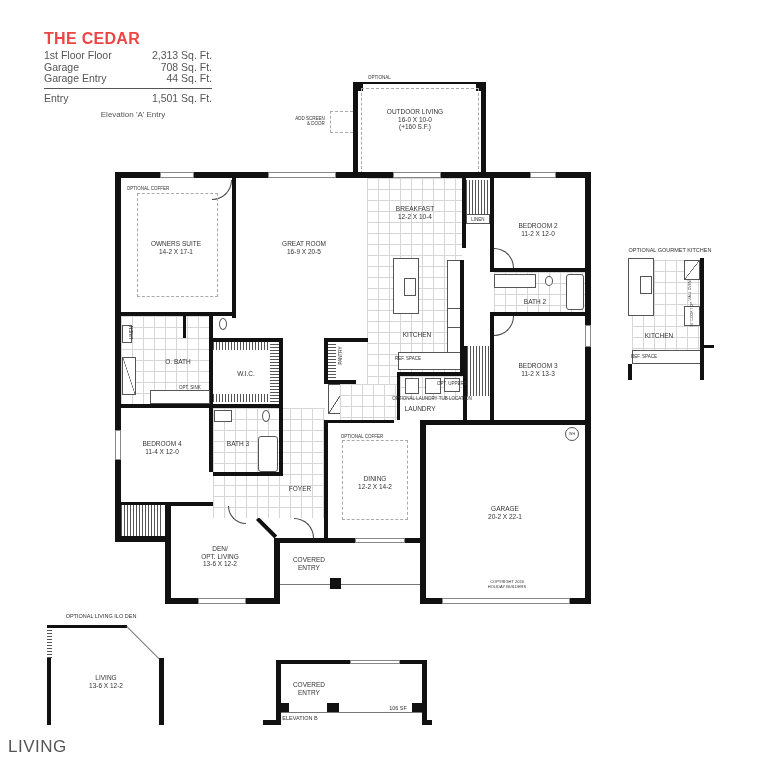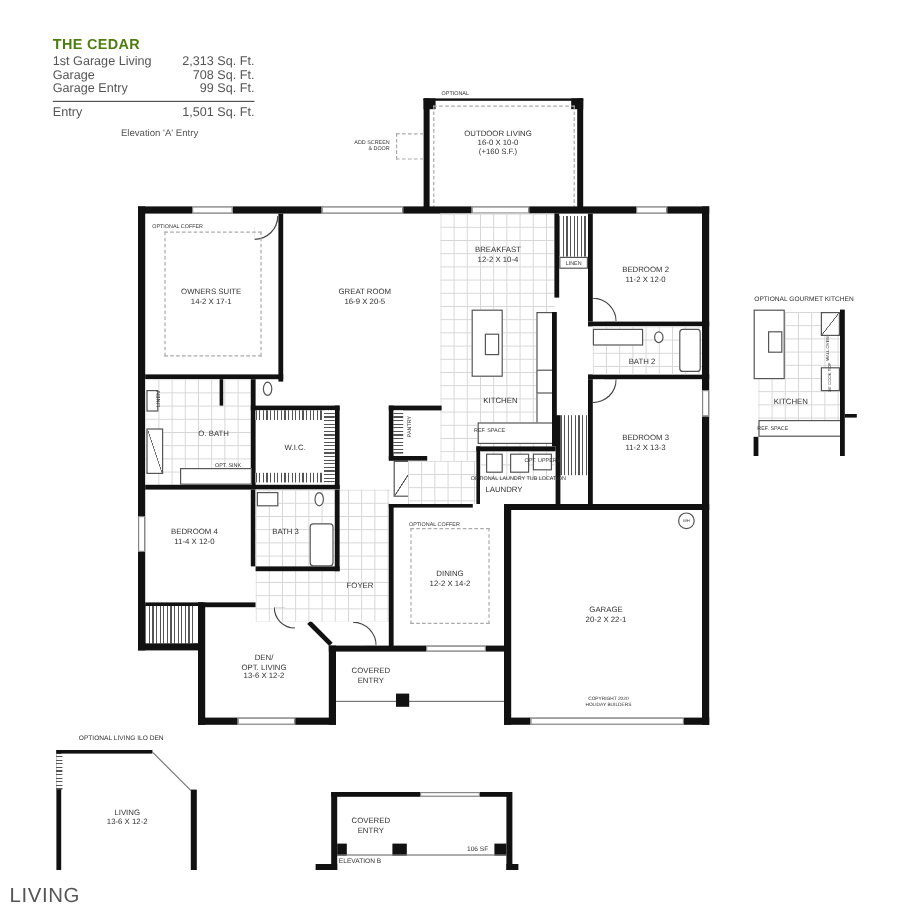--- a/index.html
+++ b/index.html
@@ -11,42 +11,42 @@
     background-image: linear-gradient(#d6d6d6 1px, transparent 1px), linear-gradient(90deg, #d6d6d6 1px, transparent 1px);
     background-size: 11px 11px; }
   .dash { position:absolute; border:1px dashed #aaa; box-sizing:border-box; }
   .lbl { position:absolute; font-size:6.5px; line-height:7.5px; text-align:center; color:#333; transform:translateX(-50%); white-space:nowrap; text-transform:uppercase; }
   .lbl.small { font-size:4.5px; line-height:5px; }
   .closet { position:absolute; background:repeating-linear-gradient(90deg,#555 0 1px,#fff 1px 3px); }
   .closet-v { position:absolute; background:repeating-linear-gradient(0deg,#555 0 1px,#fff 1px 3px); }
   .door { position:absolute; border:1px solid #444; box-sizing:border-box; }
   .fixture { position:absolute; border:1px solid #555; background:#fff; box-sizing:border-box; }
   .summary { position:absolute; left:44px; top:30px; width:168px; font-size:10.5px; color:#555; }
-  .summary .title { font-weight:bold; font-size:12px; color:#4d7c0f; letter-spacing:0.3px; margin-bottom:2px; }
+  .summary .title { font-weight:bold; font-size:16px; color:#ef4444; letter-spacing:0.3px; margin-bottom:2px; }
   .summary .row { display:flex; justify-content:space-between; line-height:11.5px; }
   .summary .rule { border-top:1px solid #555; margin:3px 0 4px 0; }
   .summary .note { text-align:center; font-size:8px; margin-top:6px; padding-left:10px; }
   .watermark { position:absolute; left:8px; top:737px; font-size:17px; color:#555; letter-spacing:0.5px; }
 </style>
 </head>
 <body>
 
 <div class="summary">
   <div class="title">THE CEDAR</div>
   <div class="row">
-      <span>1st Garage Living</span>
+      <span>1st Floor Floor</span>
       <span>2,313 Sq. Ft.</span>
     </div>
   <div class="row">
       <span>Garage</span>
       <span>708 Sq. Ft.</span>
     </div>
   <div class="row">
       <span>Garage Entry</span>
-      <span>99 Sq. Ft.</span>
+      <span>44 Sq. Ft.</span>
     </div>
   <div class="rule"></div>
   <div class="row">
       <span>Entry</span>
       <span>1,501 Sq. Ft.</span>
     </div>
   <div class="note">Elevation 'A' Entry</div>
 </div>
 
 <div>

